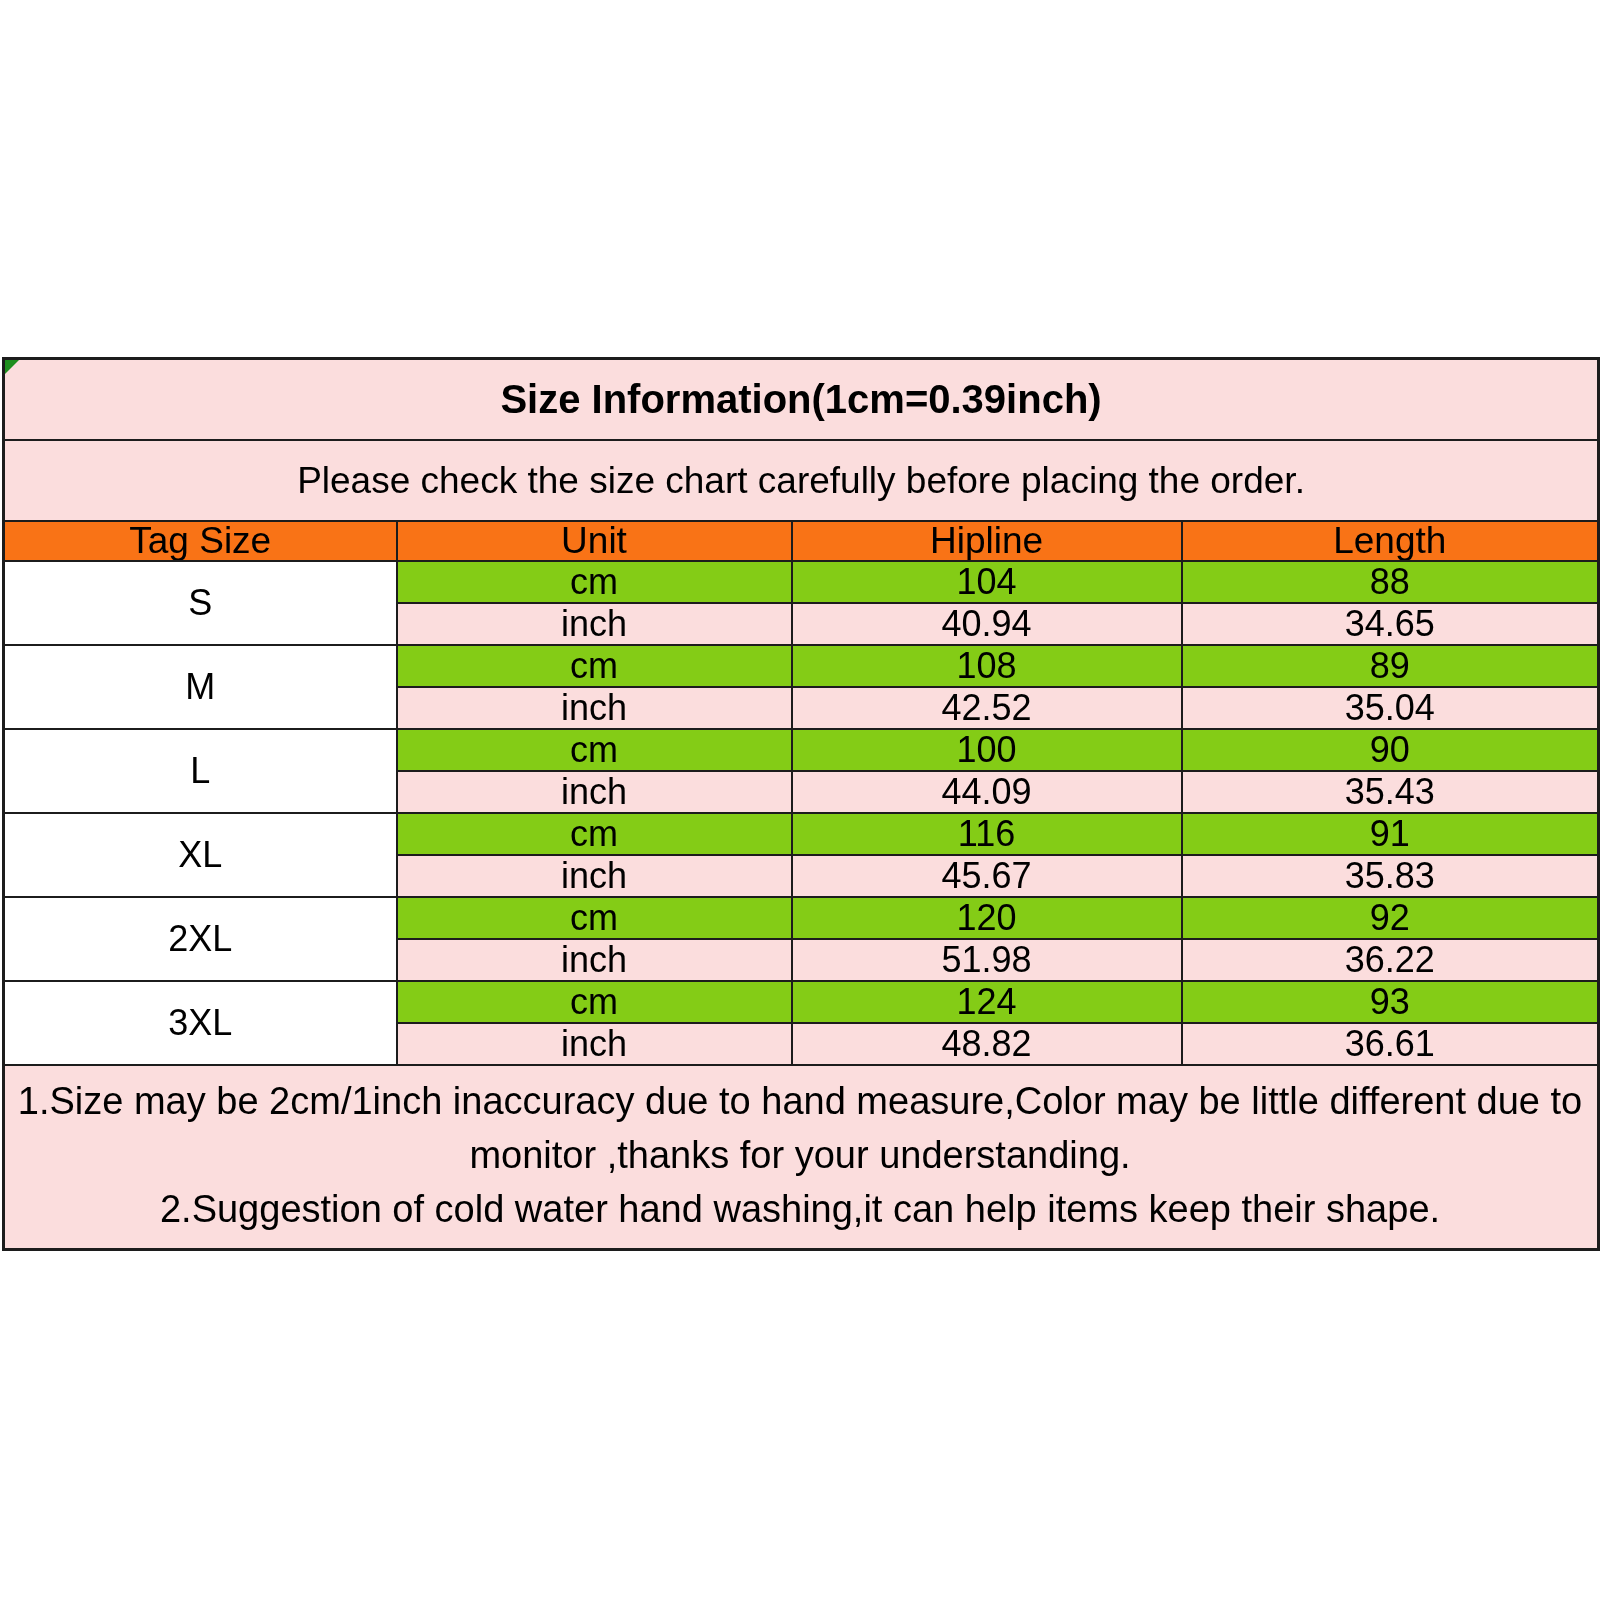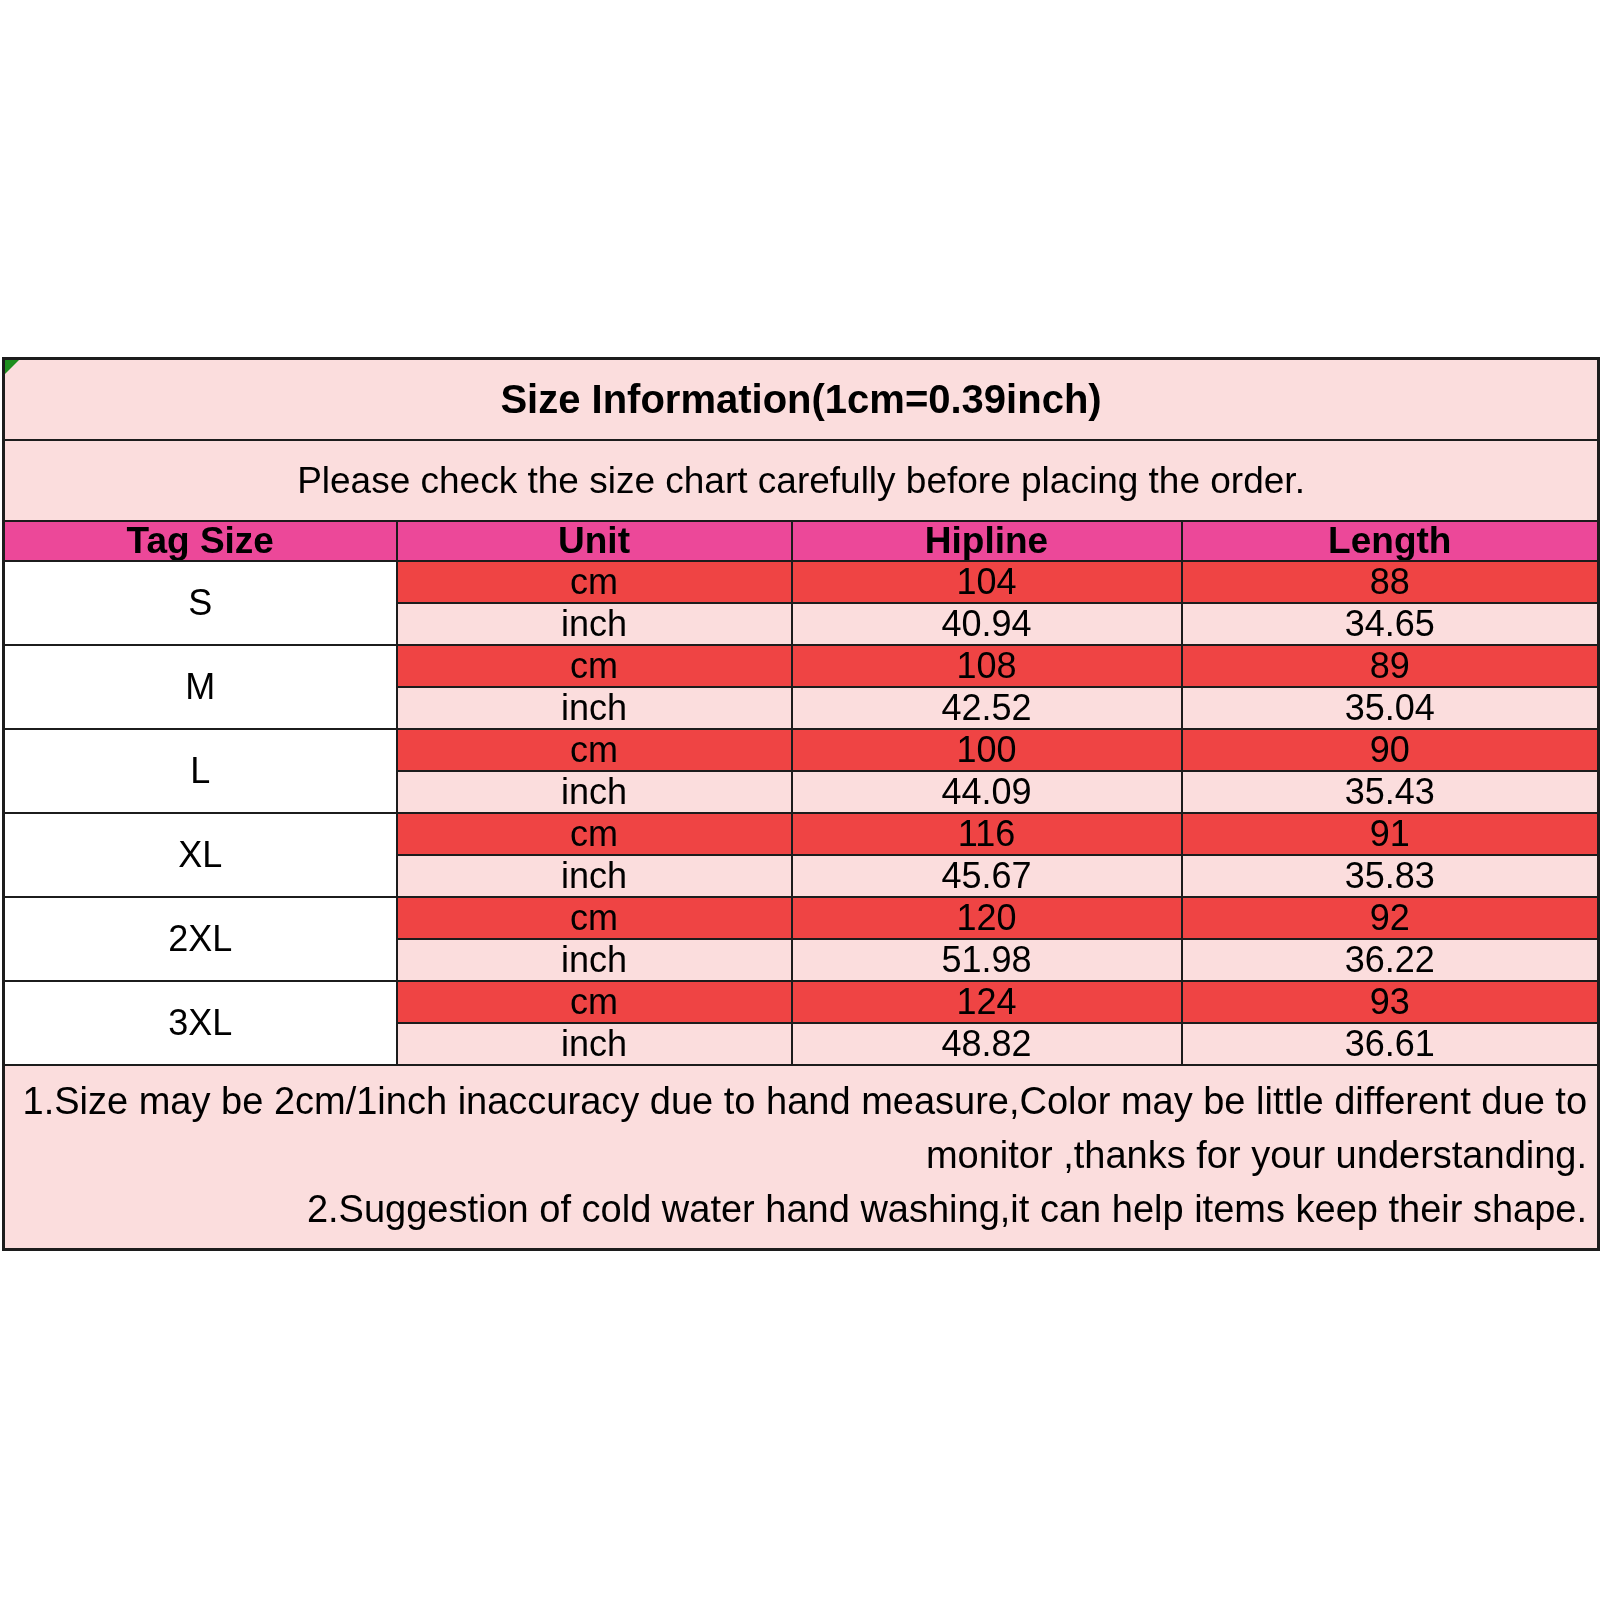--- a/index.html
+++ b/index.html
@@ -52,43 +52,43 @@
   }
   tr.r-subtitle td {
     height: 79px;
     background: #fbdddd;
     font-size: 37px;
     font-weight: normal;
     text-align: center;
   }
   tr.r-head th {
     height: 38px;
-    background: #ec4899;
+    background: #f97316;
     font-size: 37px;
-    font-weight: bold;
+    font-weight: normal;
     line-height: 38px;
   }
   tr.r-cm td, tr.r-inch td {
     height: 37px;
     font-size: 36px;
     font-weight: normal;
     line-height: 40px;
   }
-  tr.r-cm td { background: #ef4444; }
+  tr.r-cm td { background: #84cc16; }
   tr.r-inch td { background: #fbdddd; }
   td.tag-cell {
     background: #ffffff !important;
     font-size: 45px;
     font-weight: bold;
     line-height: 45px;
   }
   tr.r-notes td {
     height: 170px;
     background: #fbdddd;
-    text-align: right;
+    text-align: center;
     vertical-align: top;
     white-space: normal;
     font-size: 38px;
     line-height: 54px;
     padding: 8px 10px 4px 8px;
   }
   .note-line { display: block; }
   .corner-marker {
     position: absolute;
     left: 3px;

